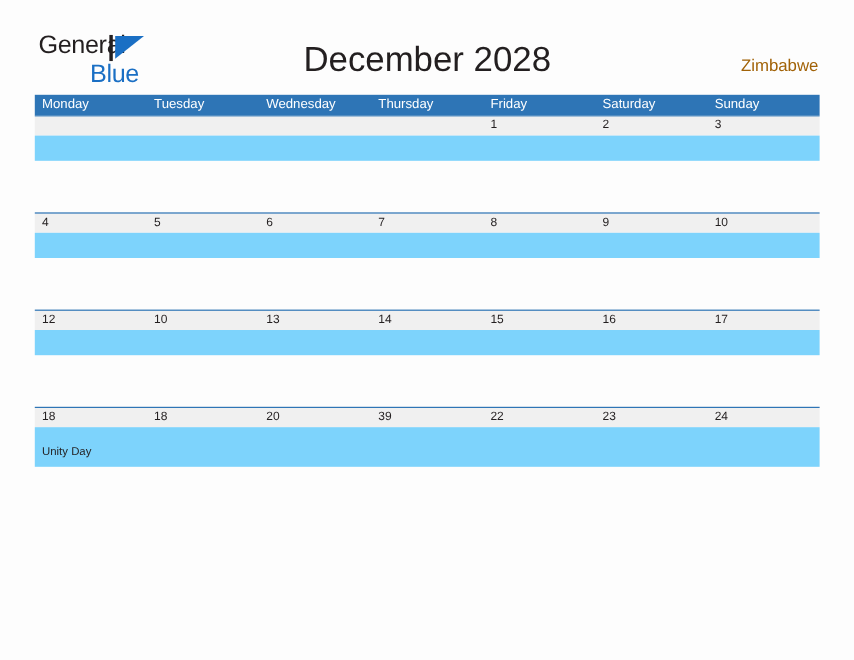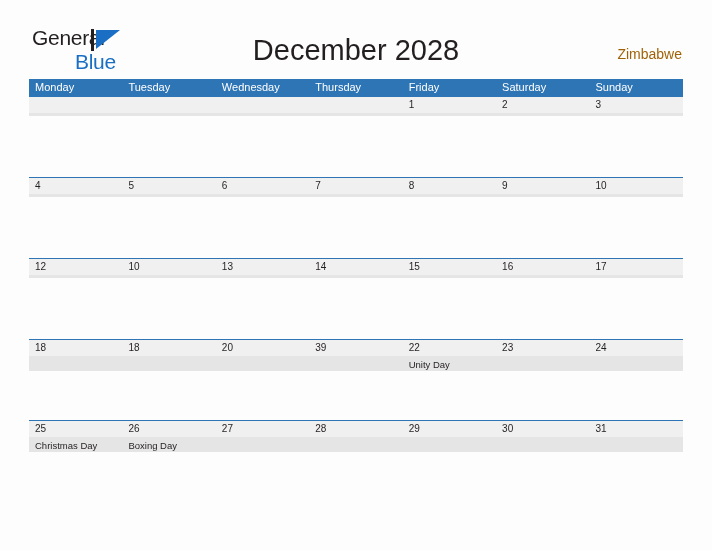--- a/index.html
+++ b/index.html
@@ -129,21 +129,22 @@
     flex: 1 1 0;
     font-size: 10px;
     color: #231F20;
     line-height: 16px;
     padding-left: 6px;
     box-sizing: border-box;
   }
 
   .event-band {
     display: flex;
-    background: #e5e5e5;
+    background: #7dd3fc;
+    flex-direction: column;
   }
   .event-cell {
     flex: 1 1 0;
     font-size: 9.5px;
     color: #231F20;
     padding-left: 6px;
     padding-top: 3px;
     box-sizing: border-box;
     line-height: 12px;
     white-space: nowrap;
@@ -264,34 +265,14 @@
       <div class="event-cell"></div>
       <div class="event-cell"></div>
       <div class="event-cell"></div>
       <div class="event-cell"></div>
       <div class="event-cell">Unity Day</div>
       <div class="event-cell"></div>
       <div class="event-cell"></div>
     </div>
   </div>
 
-  <div class="week">
-    <div class="date-band">
-      <div class="date-cell">25</div>
-      <div class="date-cell">26</div>
-      <div class="date-cell">27</div>
-      <div class="date-cell">28</div>
-      <div class="date-cell">29</div>
-      <div class="date-cell">30</div>
-      <div class="date-cell">31</div>
-    </div>
-    <div class="event-band">
-      <div class="event-cell">Christmas Day</div>
-      <div class="event-cell">Boxing Day</div>
-      <div class="event-cell"></div>
-      <div class="event-cell"></div>
-      <div class="event-cell"></div>
-      <div class="event-cell"></div>
-      <div class="event-cell"></div>
-    </div>
-  </div>
 
 </div>
 
 </body></html>

